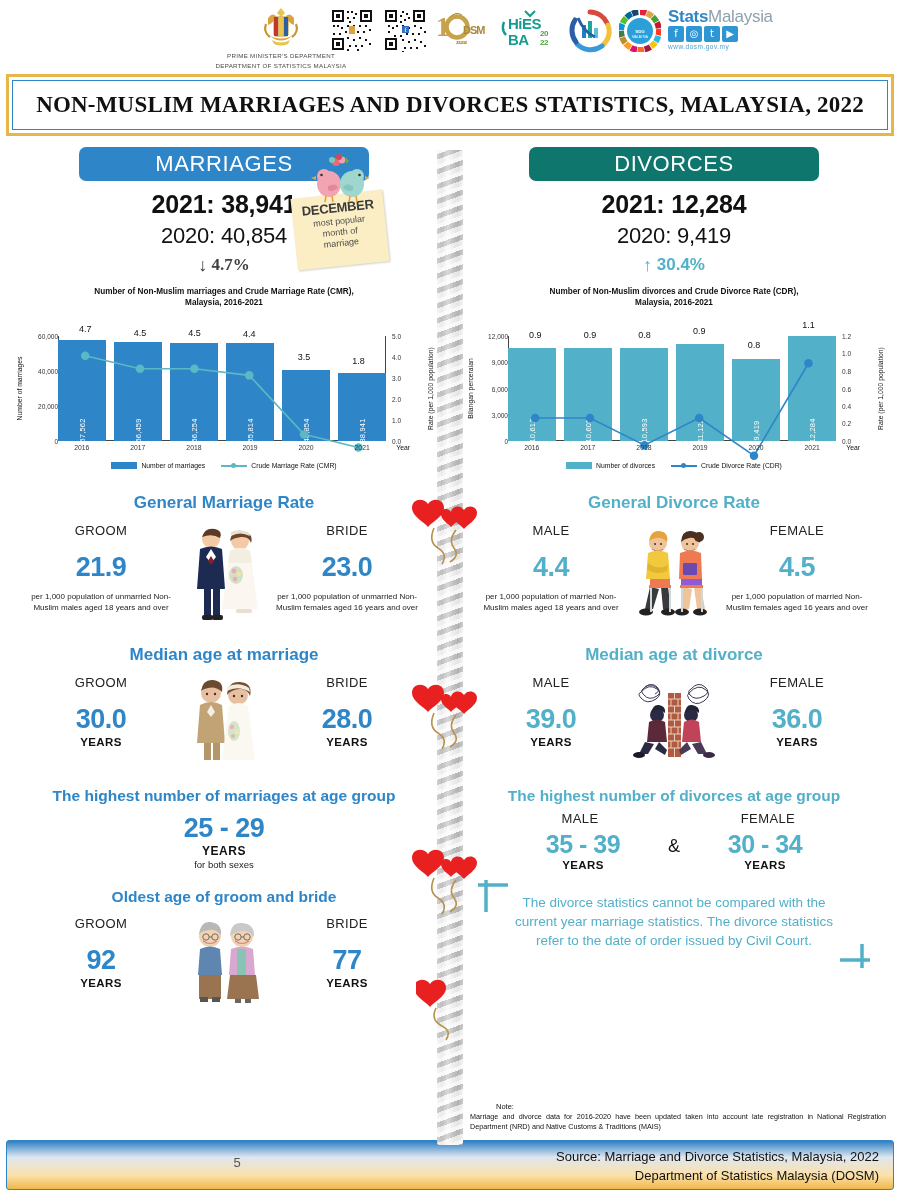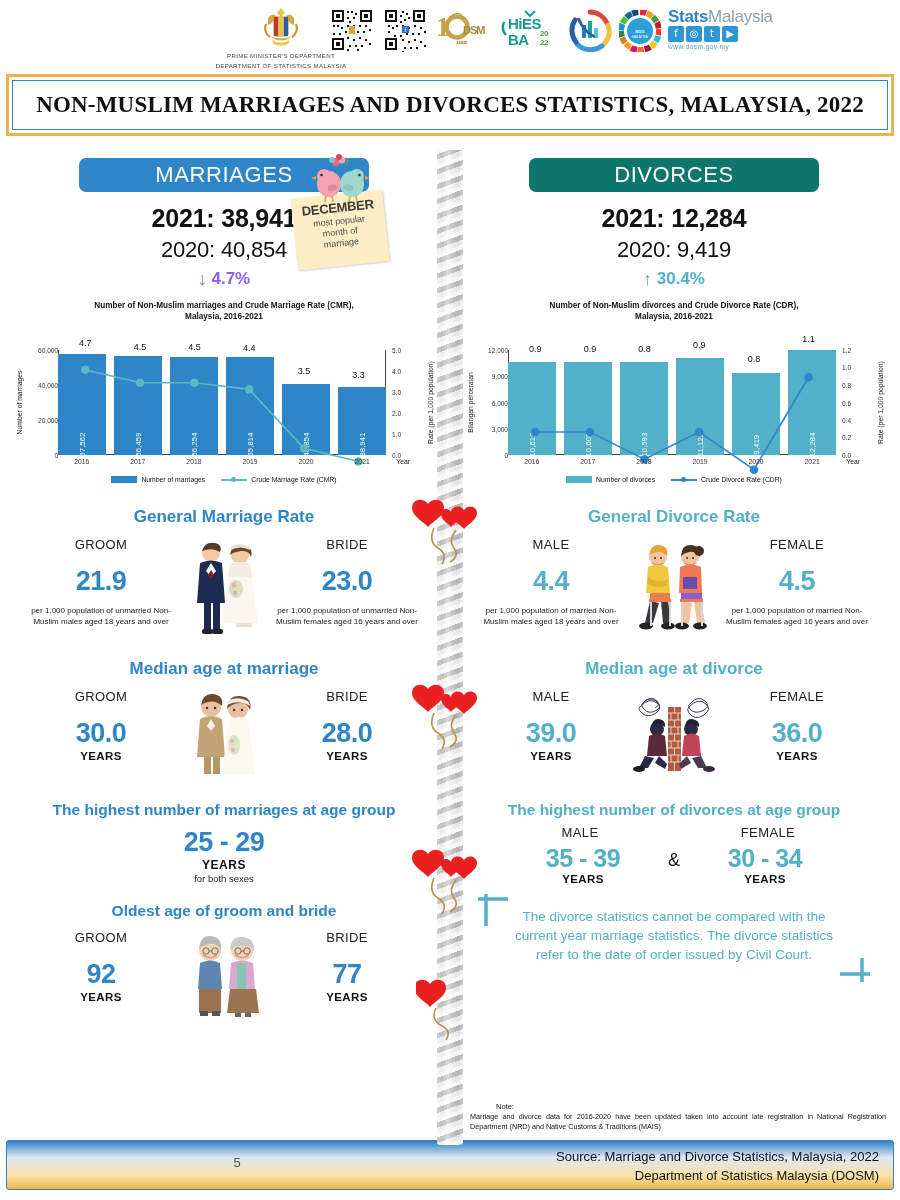--- a/index.html
+++ b/index.html
@@ -66,30 +66,30 @@
   .rope::before{
     content:""; position:absolute; inset:0;
     background: repeating-linear-gradient(160deg, rgba(255,255,255,.85) 0 4px, rgba(160,160,160,.35) 4px 9px, rgba(255,255,255,.6) 9px 14px);
     border-radius:3px;
   }
   .hearts { position:absolute; z-index:4; }
 
   
   .pill {
     height: 34px; border-radius: 7px; display:flex; align-items:center; justify-content:center;
-    color:#fff; font-size: 22px; letter-spacing: .6px; width: 290px; margin: 12px auto;
+    color:#fff; font-size: 22px; letter-spacing: .6px; width: 290px; margin: 1px auto;
   }
   .pill.blue { background:#2e86c8; }
   .pill.teal { background:#0f766e; }
 
   .big-year { text-align:center; font-size: 25px; font-weight: bold; color:#111; margin-top: 9px; letter-spacing:-.2px;}
   .sub-year { text-align:center; font-size: 22px; color:#111; margin-top: 4px; letter-spacing:-.2px;}
   .delta { text-align:center; font-size: 17px; font-weight:bold; margin-top: 6px; }
   .delta .arrow { font-size:18px; display:inline-block; vertical-align:-1px; }
-  .delta.blue { color:#8b5cf6; }
+  .delta.blue { color:#404040;font-family:Liberation Serif, serif; }
   .delta.teal { color:#52b0c8; }
 
   
   .sticky {
     position:absolute; left: 290px; top: 48px; width: 92px; height: 72px;
     background:#fbeec4; transform: rotate(-6deg); box-shadow: 1px 1px 2px rgba(0,0,0,.18);
     padding: 6px 4px 0 4px; text-align:center; z-index:5;
   }
   .sticky .m { font-size: 13px; font-weight:bold; color:#3a3a3a; letter-spacing:-.3px; font-family:"Liberation Sans", sans-serif;}
   .sticky .d { font-size: 9px; color:#4a4a4a; line-height:11px; margin-top:1px;}
@@ -533,21 +533,21 @@
             <circle cx="41.6" cy="10" r="1.3" fill="#5bb8c4"></circle>
               <circle cx="58.3" cy="12" r="1.3" fill="#5bb8c4"></circle>
             <circle cx="75" cy="30" r="1.3" fill="#5bb8c4"></circle>
               <circle cx="91.6" cy="34" r="1.3" fill="#5bb8c4"></circle>
           </svg>
           <div class="toplbl" style="left:8.3%; top:-2px;">4.7</div>
           <div class="toplbl" style="left:25%; top:2px;">4.5</div>
           <div class="toplbl" style="left:41.6%; top:2px;">4.5</div>
           <div class="toplbl" style="left:58.3%; top:3px;">4.4</div>
           <div class="toplbl" style="left:75%; top:26px;">3.5</div>
-          <div class="toplbl" style="left:91.6%; top:30px;">3.3</div>
+          <div class="toplbl" style="left:91.6%; top:30px;">1.8</div>
         </div>
         <div class="xaxis">
           <div>2016</div>
             <div>2017</div>
             <div>2018</div>
             <div>2019</div>
             <div>2020</div>
             <div>2021</div>
         </div>
         <div class="xyear">Year</div>

